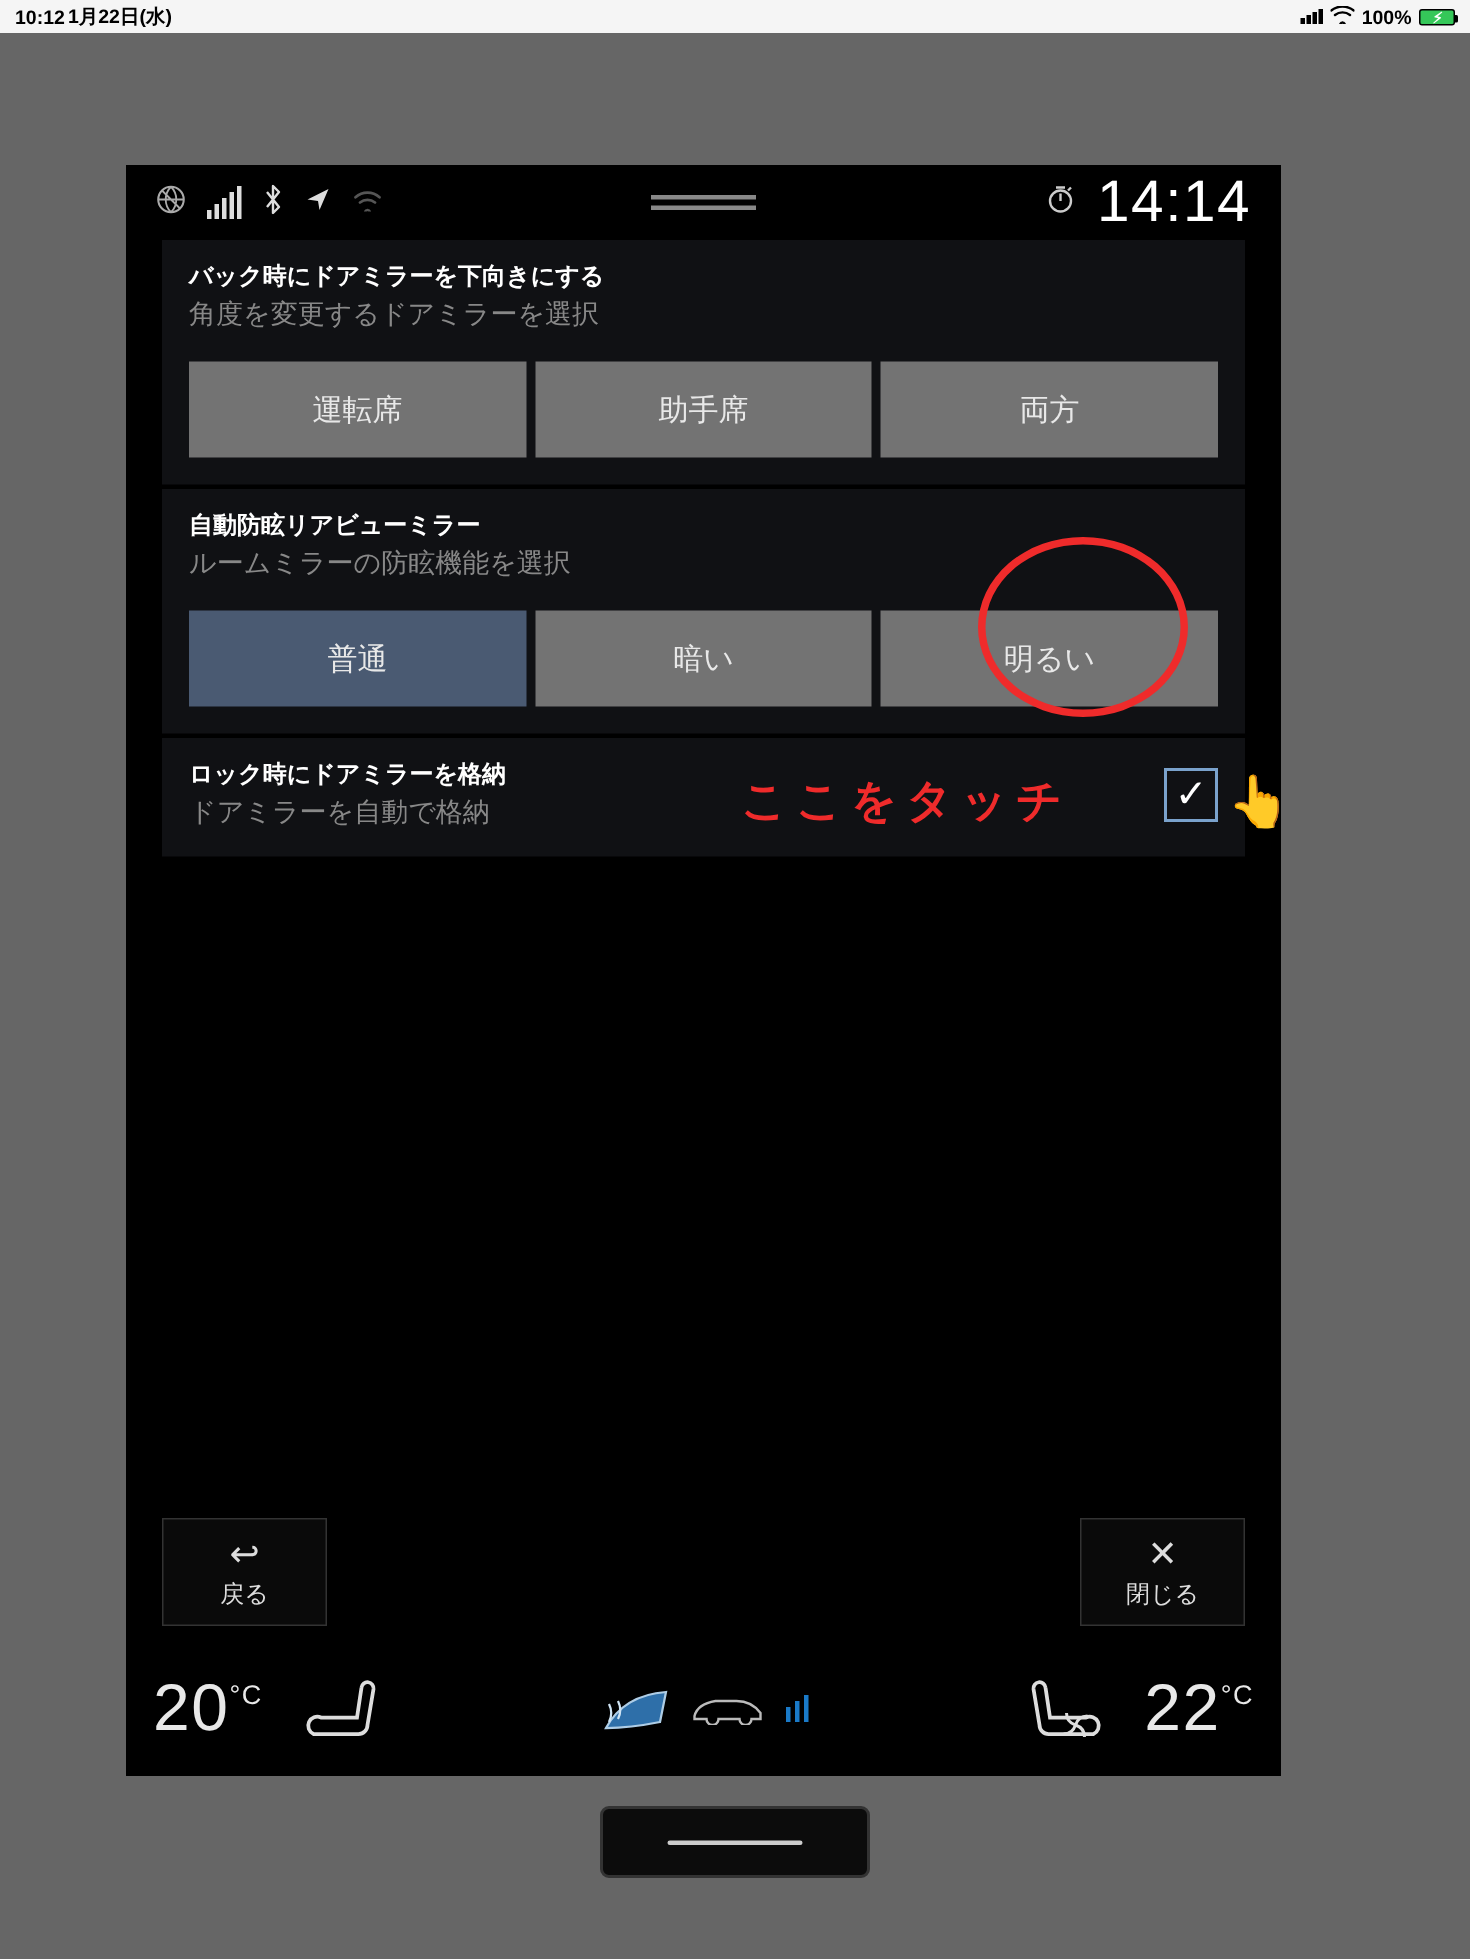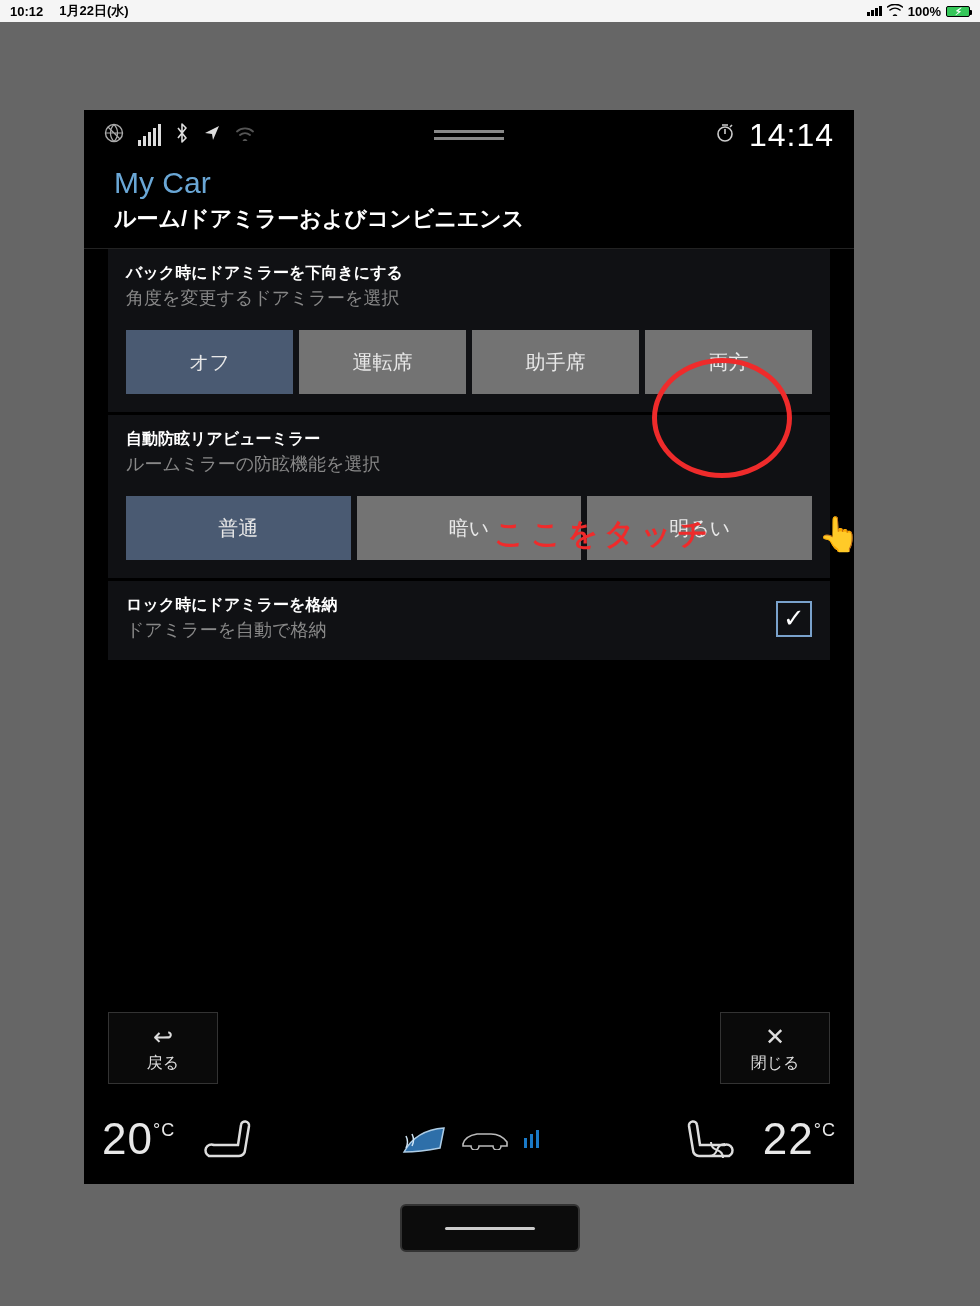--- a/index.html
+++ b/index.html
@@ -17,21 +17,21 @@
     top: 0; left: 0; right: 0;
     height: 22px;
     background: #f5f5f5;
     display: flex;
     align-items: center;
     padding: 0 10px;
     font-size: 13px;
     font-weight: 600;
     color: #000;
   }
-  .ipad-status .left { flex: 1; display: flex; align-items: center; gap: 16px; }
+  .ipad-status .left { flex: 1; display: flex; align-items: center; gap: 2px; }
   .ipad-status .right { display: flex; align-items: center; gap: 5px; text-align: center; }
   .sig-bars { display: inline-flex; align-items: flex-end; gap: 1px; }
   .sig-bars span { width: 3px; background:#000; }
   .sig-bars span:nth-child(1){height:4px;} .sig-bars span:nth-child(2){height:6px;}
   .sig-bars span:nth-child(3){height:8px;} .sig-bars span:nth-child(4){height:10px;}
   .batt { width:24px;height:11px;border:1px solid #000;border-radius:2px;position:relative;background:#35c759;}
   .batt::after{content:"";position:absolute;right:-3px;top:3px;width:2px;height:5px;background:#000;border-radius:0 1px 1px 0;}
   .batt-bolt{position:absolute;left:8px;top:-1px;font-size:10px;color:#fff;}
 
   
@@ -53,21 +53,21 @@
     padding: 0 20px;
     position: relative;
   }
   .unit-status .left-icons { display:flex; gap:14px; align-items:center; color:#ccc; font-size:18px;}
   .handle {
     position:absolute; left:50%; transform:translateX(-50%);
     width:70px; height:4px; border-top:3px solid #888; border-bottom:3px solid #888;
     height:10px;
   }
   .unit-status .right-side { margin-left:auto; display:flex; align-items:center; gap:14px;}
-  .clock { font-size:32px; font-weight:300; letter-spacing:1px; color:#fff;}
+  .clock { font-size:39px; font-weight:300; letter-spacing:1px; color:#fff;}
   .header {
     padding: 6px 30px 14px 30px;
     border-bottom: 1px solid #222;
   }
   .header .app-title { color:#6aa7d6; font-size:30px; font-weight:300; }
   .header .section-title { color:#fff; font-size:22px; font-weight:600; margin-top:4px;}
   .content { flex:1; padding: 0 24px 0 24px; overflow:hidden;}
   .group { background:#101114; margin-top:0; padding: 14px 18px 18px 18px; border-bottom:1px solid #000;}
   .group + .group { border-top:2px solid #000;}
   .group .title { font-size:16px; font-weight:600; color:#fff;}
@@ -172,34 +172,27 @@
       <span>
         <svg width="20" height="20" viewBox="0 0 20 20">
             <circle cx="10" cy="11" r="7" fill="none" stroke="#ccc" stroke-width="1.6"></circle>
             <path d="M10 11 V6 M7 2 h6 M15 4 l2 -2" stroke="#ccc" stroke-width="1.6" fill="none"></path>
           </svg>
       </span>
       <span class="clock">14:14</span>
     </div>
   </div>
 
-  <div class="header">
-    <div class="app-title">My Car</div>
-    <div class="section-title">ルーム/ドアミラーおよびコンビニエンス</div>
-  </div>
 
   <div class="content">
 
     <div class="group">
       <div class="title">バック時にドアミラーを下向きにする</div>
       <div class="subtitle">角度を変更するドアミラーを選択</div>
       <div class="opt-row">
-        <div class="opt-btn selected">
-            <span>オフ</span>
-          </div>
         <div class="opt-btn">
             <span>運転席</span>
           </div>
         <div class="opt-btn">
             <span>助手席</span>
           </div>
         <div class="opt-btn">
             <span>両方</span>
           </div>
       </div>

